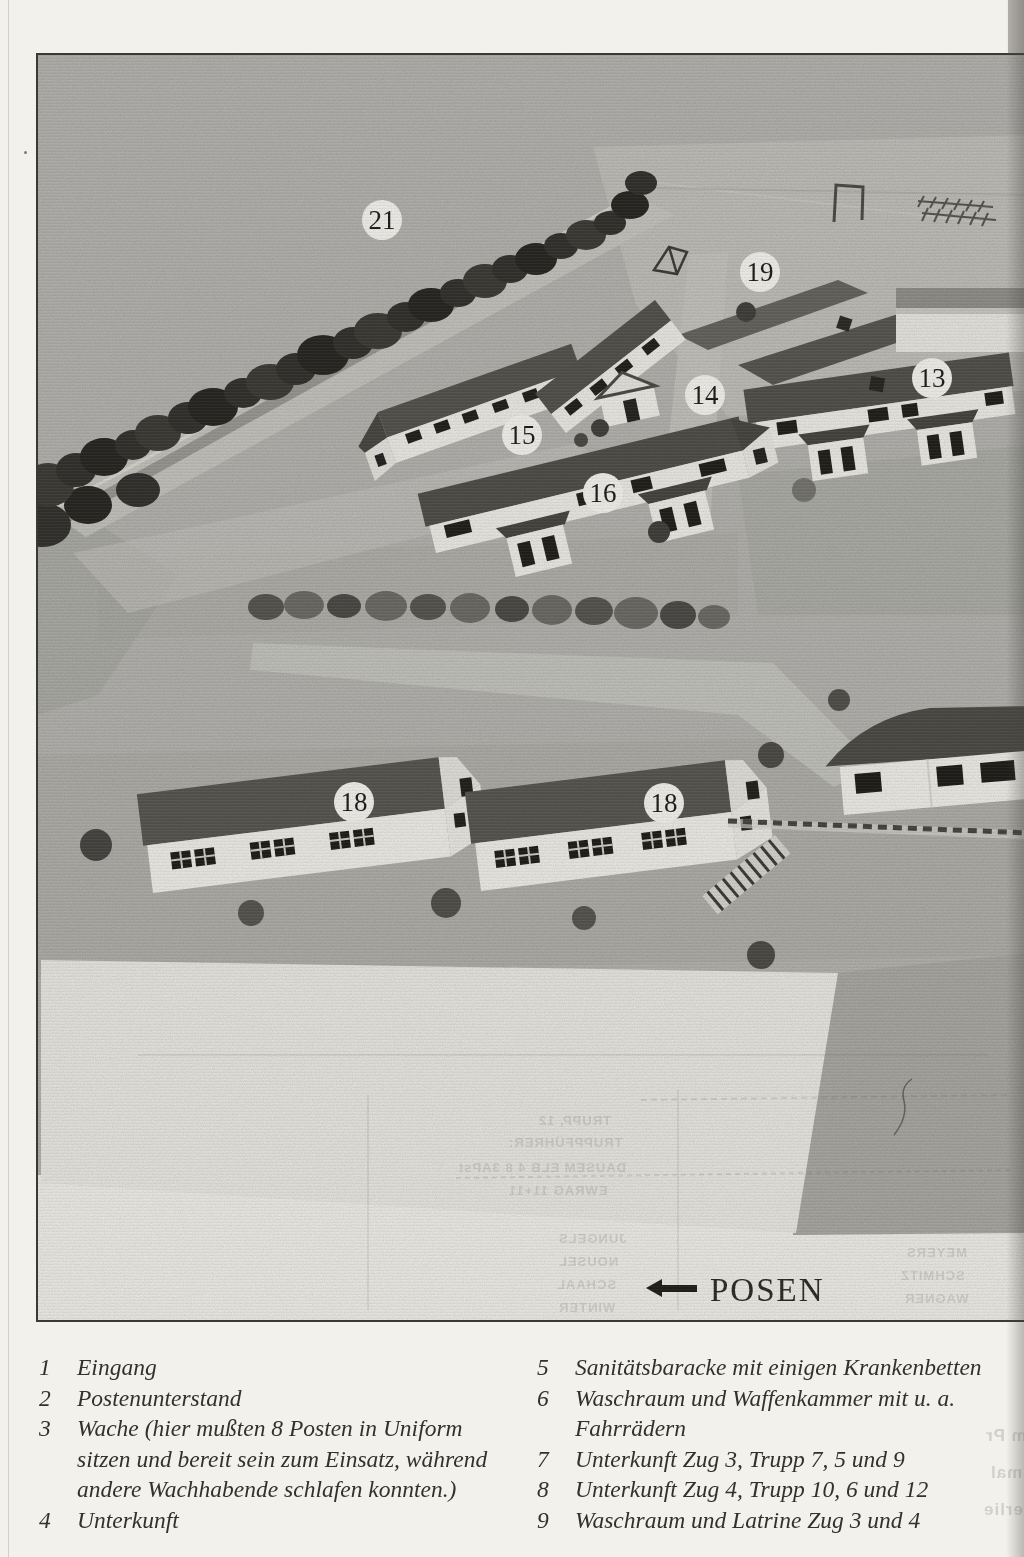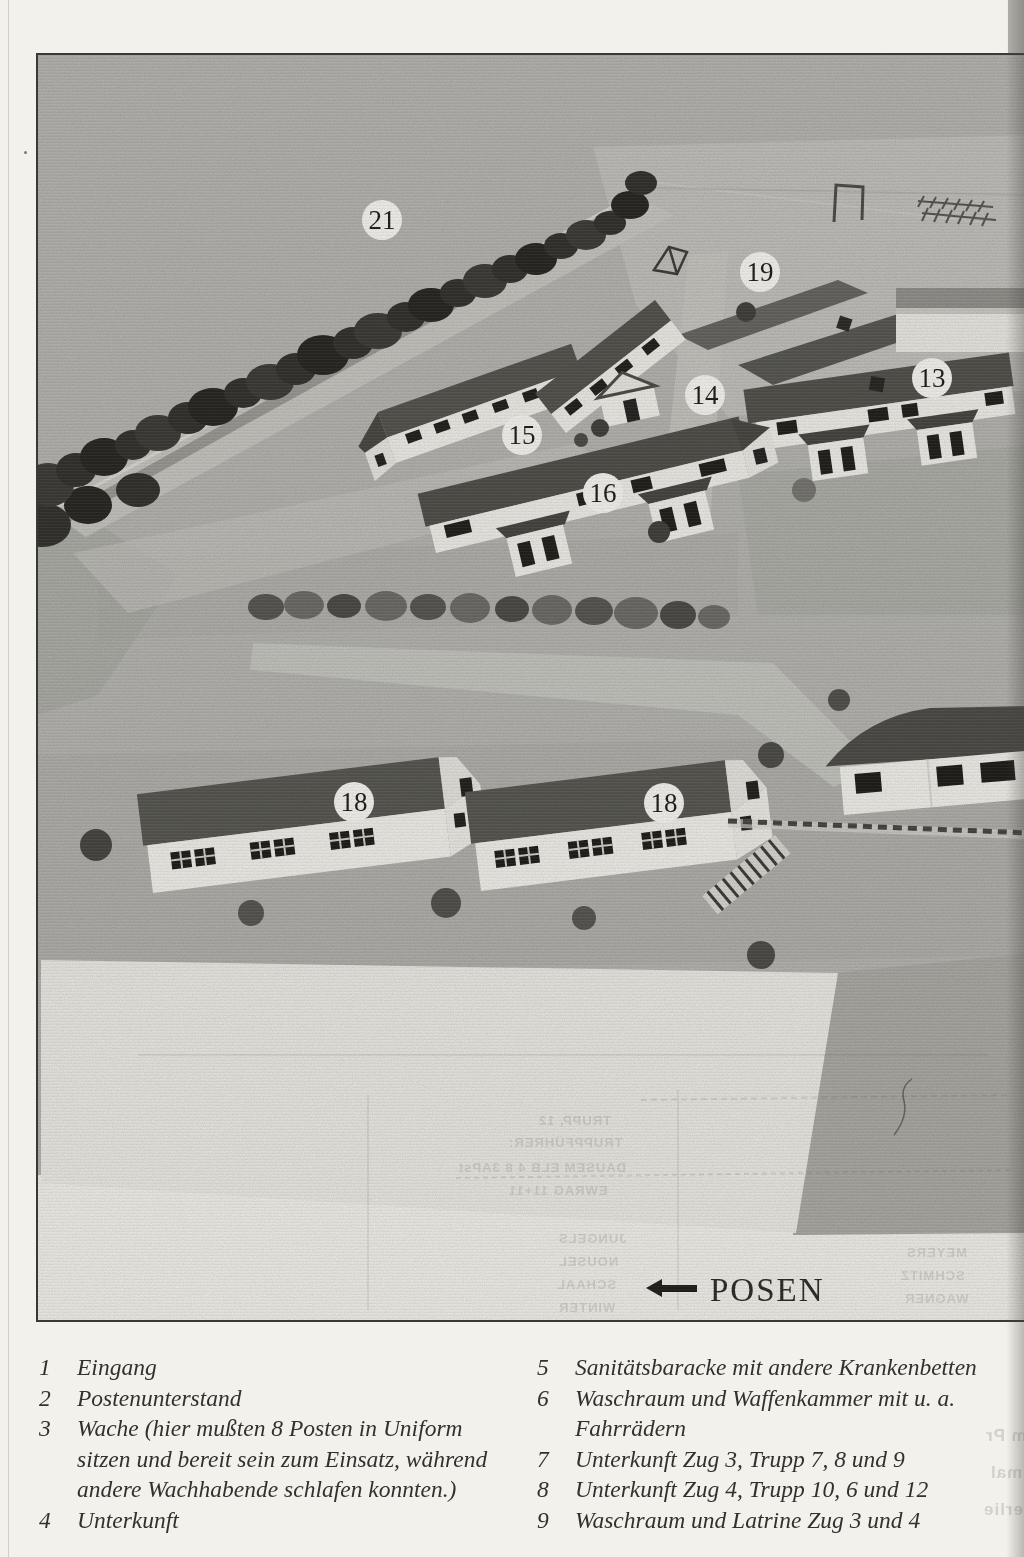--- a/index.html
+++ b/index.html
@@ -386,29 +386,29 @@
         <span class="legend-text">Wache (hier mußten 8 Posten in Uniform sitzen und bereit sein zum Einsatz, während andere Wachhabende schlafen konnten.)</span>
       </div>
       <div class="legend-item">
         <span class="legend-num">4</span>
         <span class="legend-text">Unterkunft</span>
       </div>
     </div>
     <div class="legend-col right">
       <div class="legend-item">
         <span class="legend-num">5</span>
-        <span class="legend-text">Sanitätsbaracke mit andere Krankenbetten</span>
+        <span class="legend-text">Sanitätsbaracke mit einigen Krankenbetten</span>
       </div>
       <div class="legend-item">
         <span class="legend-num">6</span>
         <span class="legend-text">Waschraum und Waffenkammer mit u. a. Fahrrädern</span>
       </div>
       <div class="legend-item">
         <span class="legend-num">7</span>
-        <span class="legend-text">Unterkunft Zug 3, Trupp 7, 8 und 9</span>
+        <span class="legend-text">Unterkunft Zug 3, Trupp 7, 5 und 9</span>
       </div>
       <div class="legend-item">
         <span class="legend-num">8</span>
         <span class="legend-text">Unterkunft Zug 4, Trupp 10, 6 und 12</span>
       </div>
       <div class="legend-item">
         <span class="legend-num">9</span>
         <span class="legend-text">Waschraum und Latrine Zug 3 und 4</span>
       </div>
     </div>

